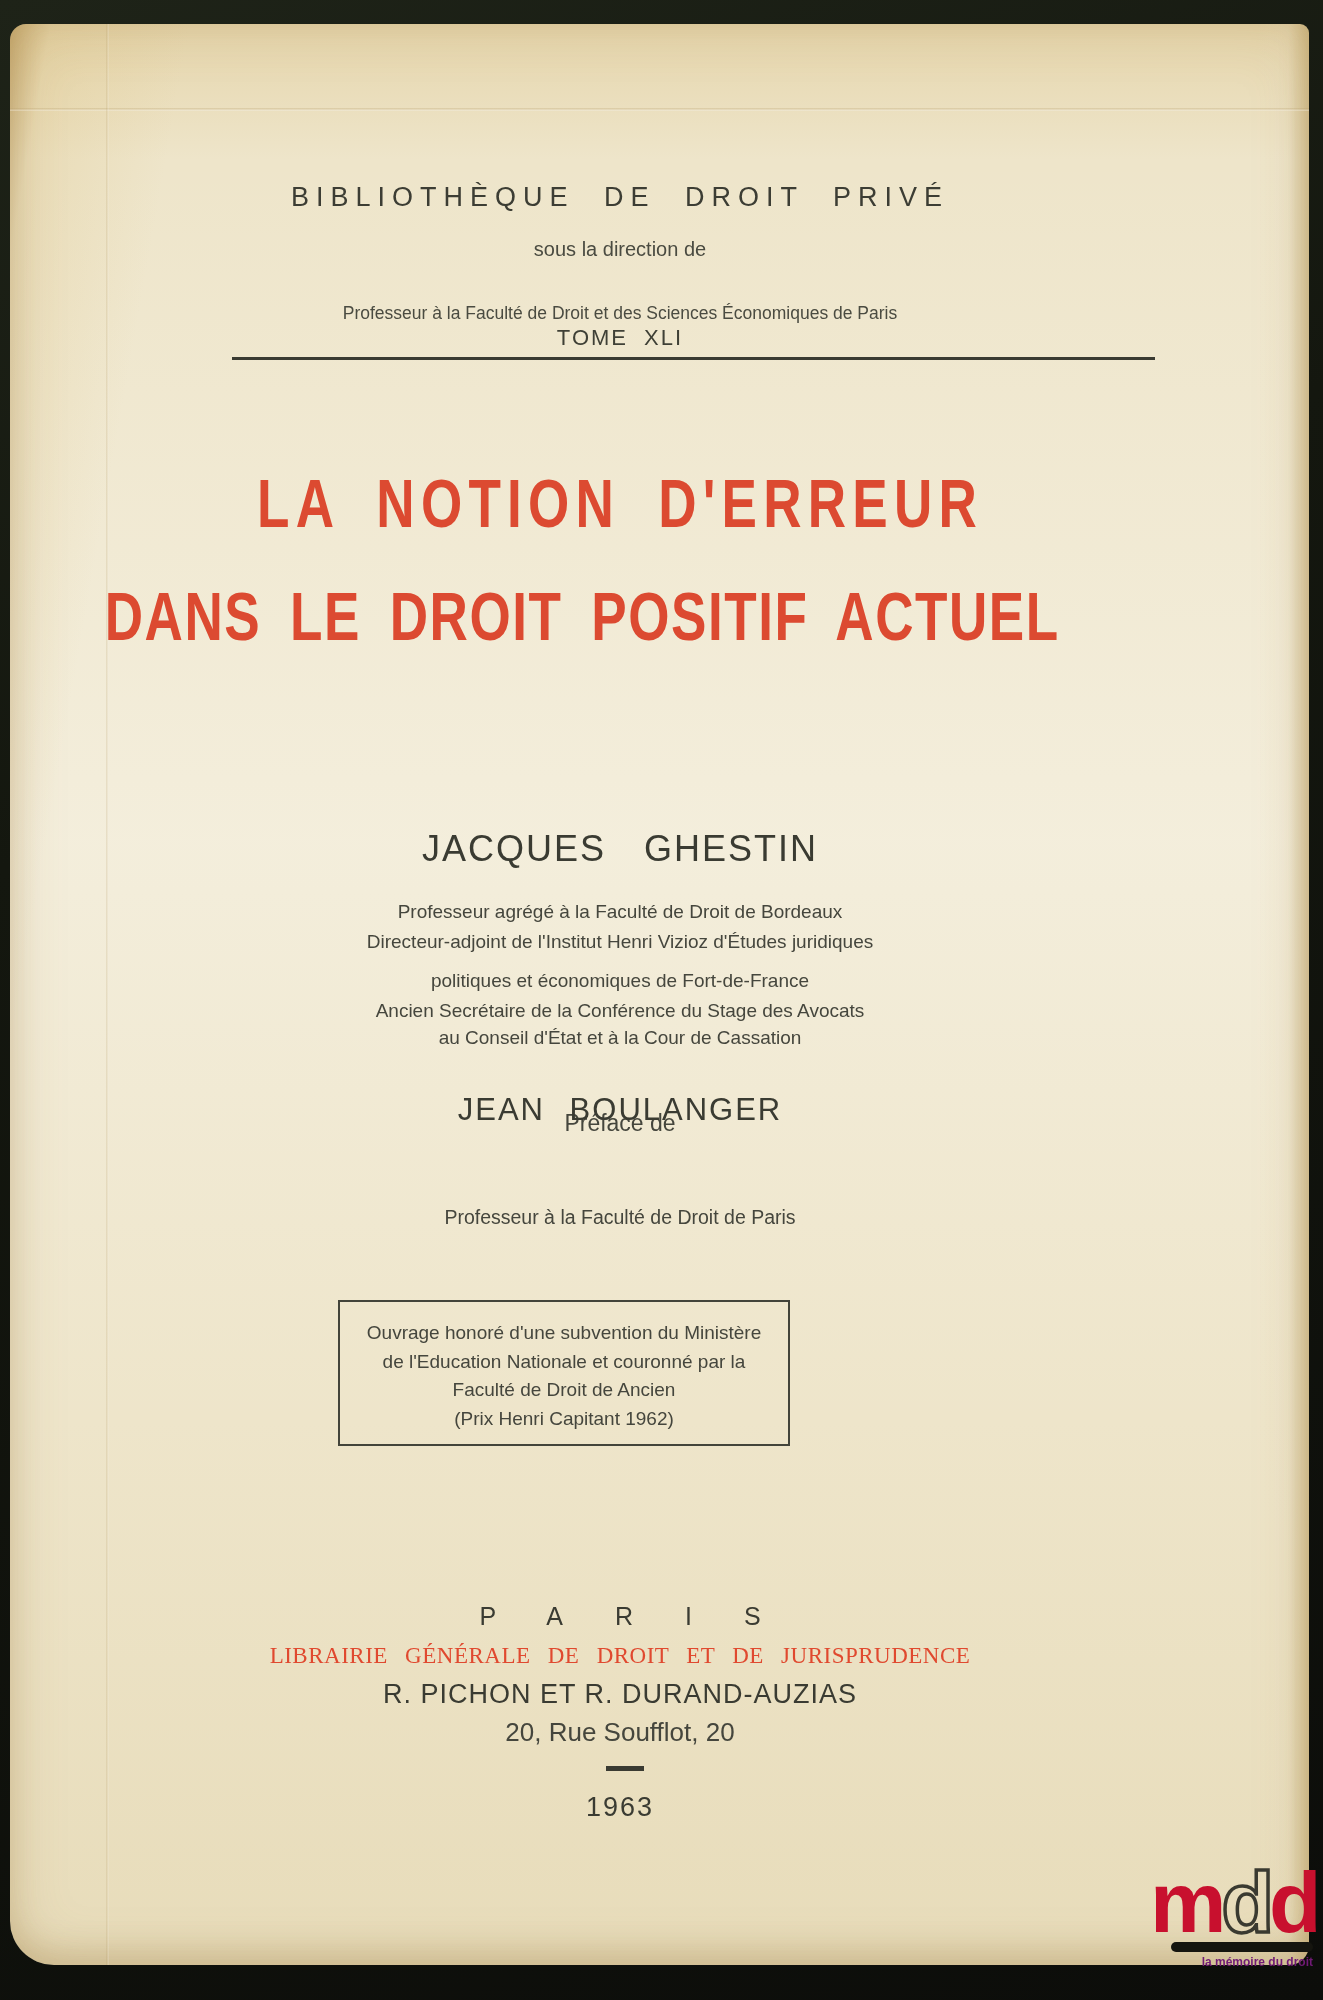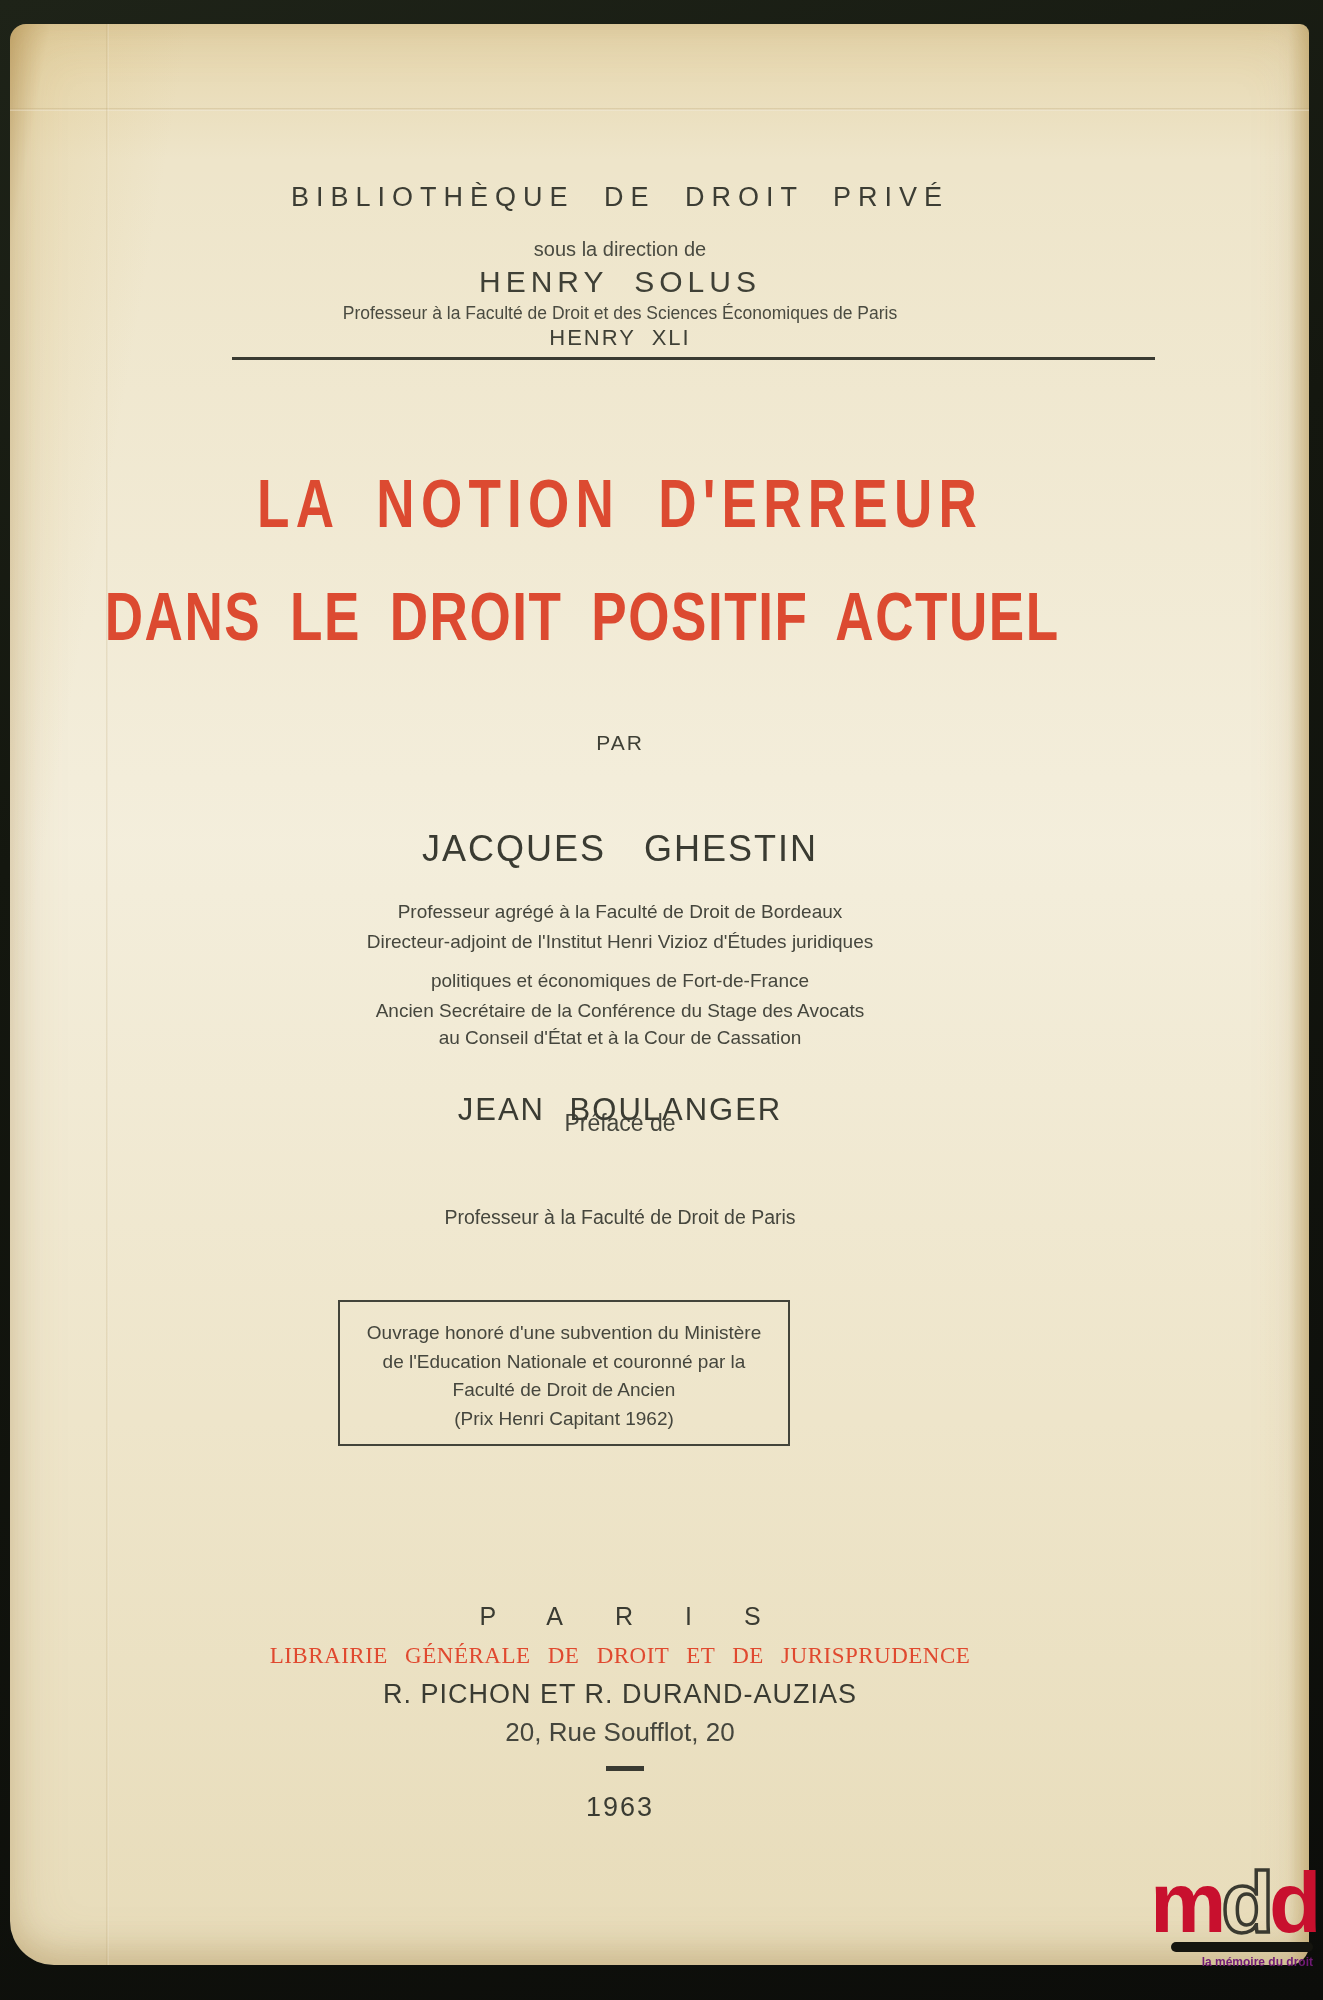--- a/index.html
+++ b/index.html
@@ -67,29 +67,27 @@
 <body>
 
 <div class="page">
   <div class="crease-h"></div>
   <div class="crease-v"></div>
 
   <div class="col" style="top:0;bottom:0;">
 
     <div class="abs series-title">BIBLIOTHÈQUE DE DROIT PRIVÉ</div>
     <div class="abs series-direction">sous la direction de</div>
-    <div class="abs series-director">HENRY SOLUS</div>
     <div class="abs series-role">Professeur à la Faculté de Droit et des Sciences Économiques de Paris</div>
-    <div class="abs series-tome">HENRY XLI</div>
+    <div class="abs series-tome">TOME XLI</div>
     <div class="rule"></div>
 
     <div class="abs title-line title1">LA NOTION D'ERREUR</div>
     <div class="abs title-line title2">DANS LE DROIT POSITIF ACTUEL</div>
 
-    <div class="abs byline">PAR</div>
 
     <div class="abs author-name">JACQUES GHESTIN</div>
 
     <div class="abs credentials">
       <div class="grp">Professeur agrégé à la Faculté de Droit de Bordeaux</div>
       <div>Directeur-adjoint de l'Institut Henri Vizioz d'Études juridiques</div>
       <div class="grp">politiques et économiques de Fort-de-France</div>
       <div>Ancien Secrétaire de la Conférence du Stage des Avocats</div>
       <div>au Conseil d'État et à la Cour de Cassation</div>
     </div>

